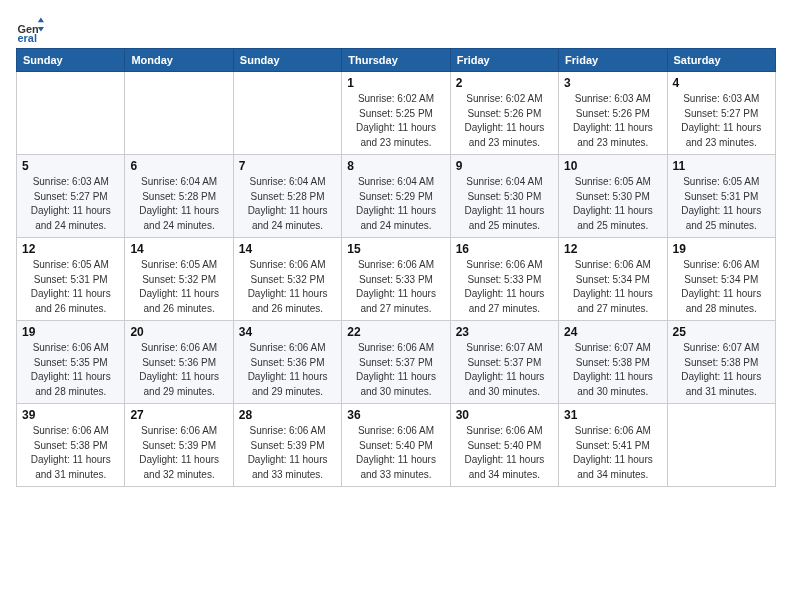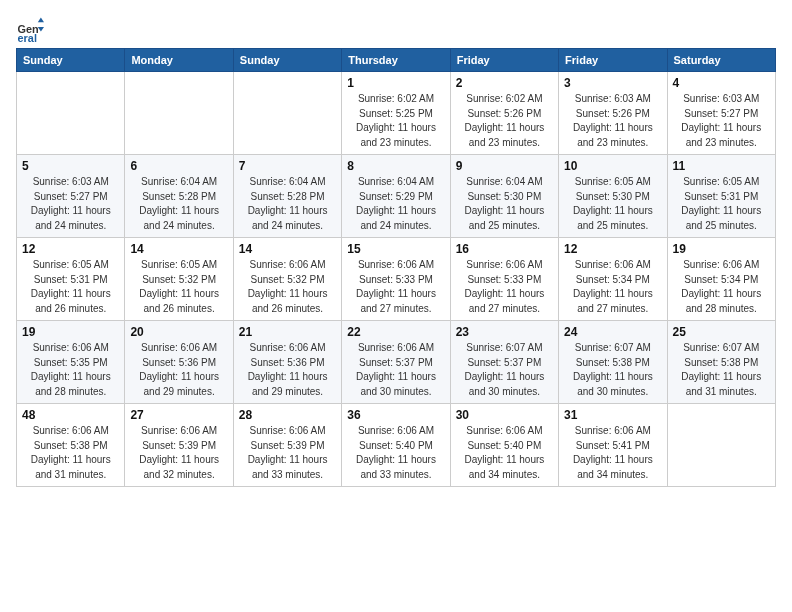--- a/index.html
+++ b/index.html
@@ -266,21 +266,21 @@
 and 28 minutes.</div>
         </td>
         <td>
           <div class="day-number">20</div>
           <div class="day-info" style="white-space: pre-line;">Sunrise: 6:06 AM
 Sunset: 5:36 PM
 Daylight: 11 hours
 and 29 minutes.</div>
         </td>
         <td>
-          <div class="day-number">21</div>
+          <div class="day-number">34</div>
           <div class="day-info" style="white-space: pre-line;">Sunrise: 6:06 AM
 Sunset: 5:36 PM
 Daylight: 11 hours
 and 29 minutes.</div>
         </td>
         <td>
           <div class="day-number">22</div>
           <div class="day-info" style="white-space: pre-line;">Sunrise: 6:06 AM
 Sunset: 5:37 PM
 Daylight: 11 hours
@@ -303,21 +303,21 @@
         <td>
           <div class="day-number">25</div>
           <div class="day-info" style="white-space: pre-line;">Sunrise: 6:07 AM
 Sunset: 5:38 PM
 Daylight: 11 hours
 and 31 minutes.</div>
         </td>
       </tr>
       <tr>
         <td>
-          <div class="day-number">48</div>
+          <div class="day-number">39</div>
           <div class="day-info" style="white-space: pre-line;">Sunrise: 6:06 AM
 Sunset: 5:38 PM
 Daylight: 11 hours
 and 31 minutes.</div>
         </td>
         <td>
           <div class="day-number">27</div>
           <div class="day-info" style="white-space: pre-line;">Sunrise: 6:06 AM
 Sunset: 5:39 PM
 Daylight: 11 hours

